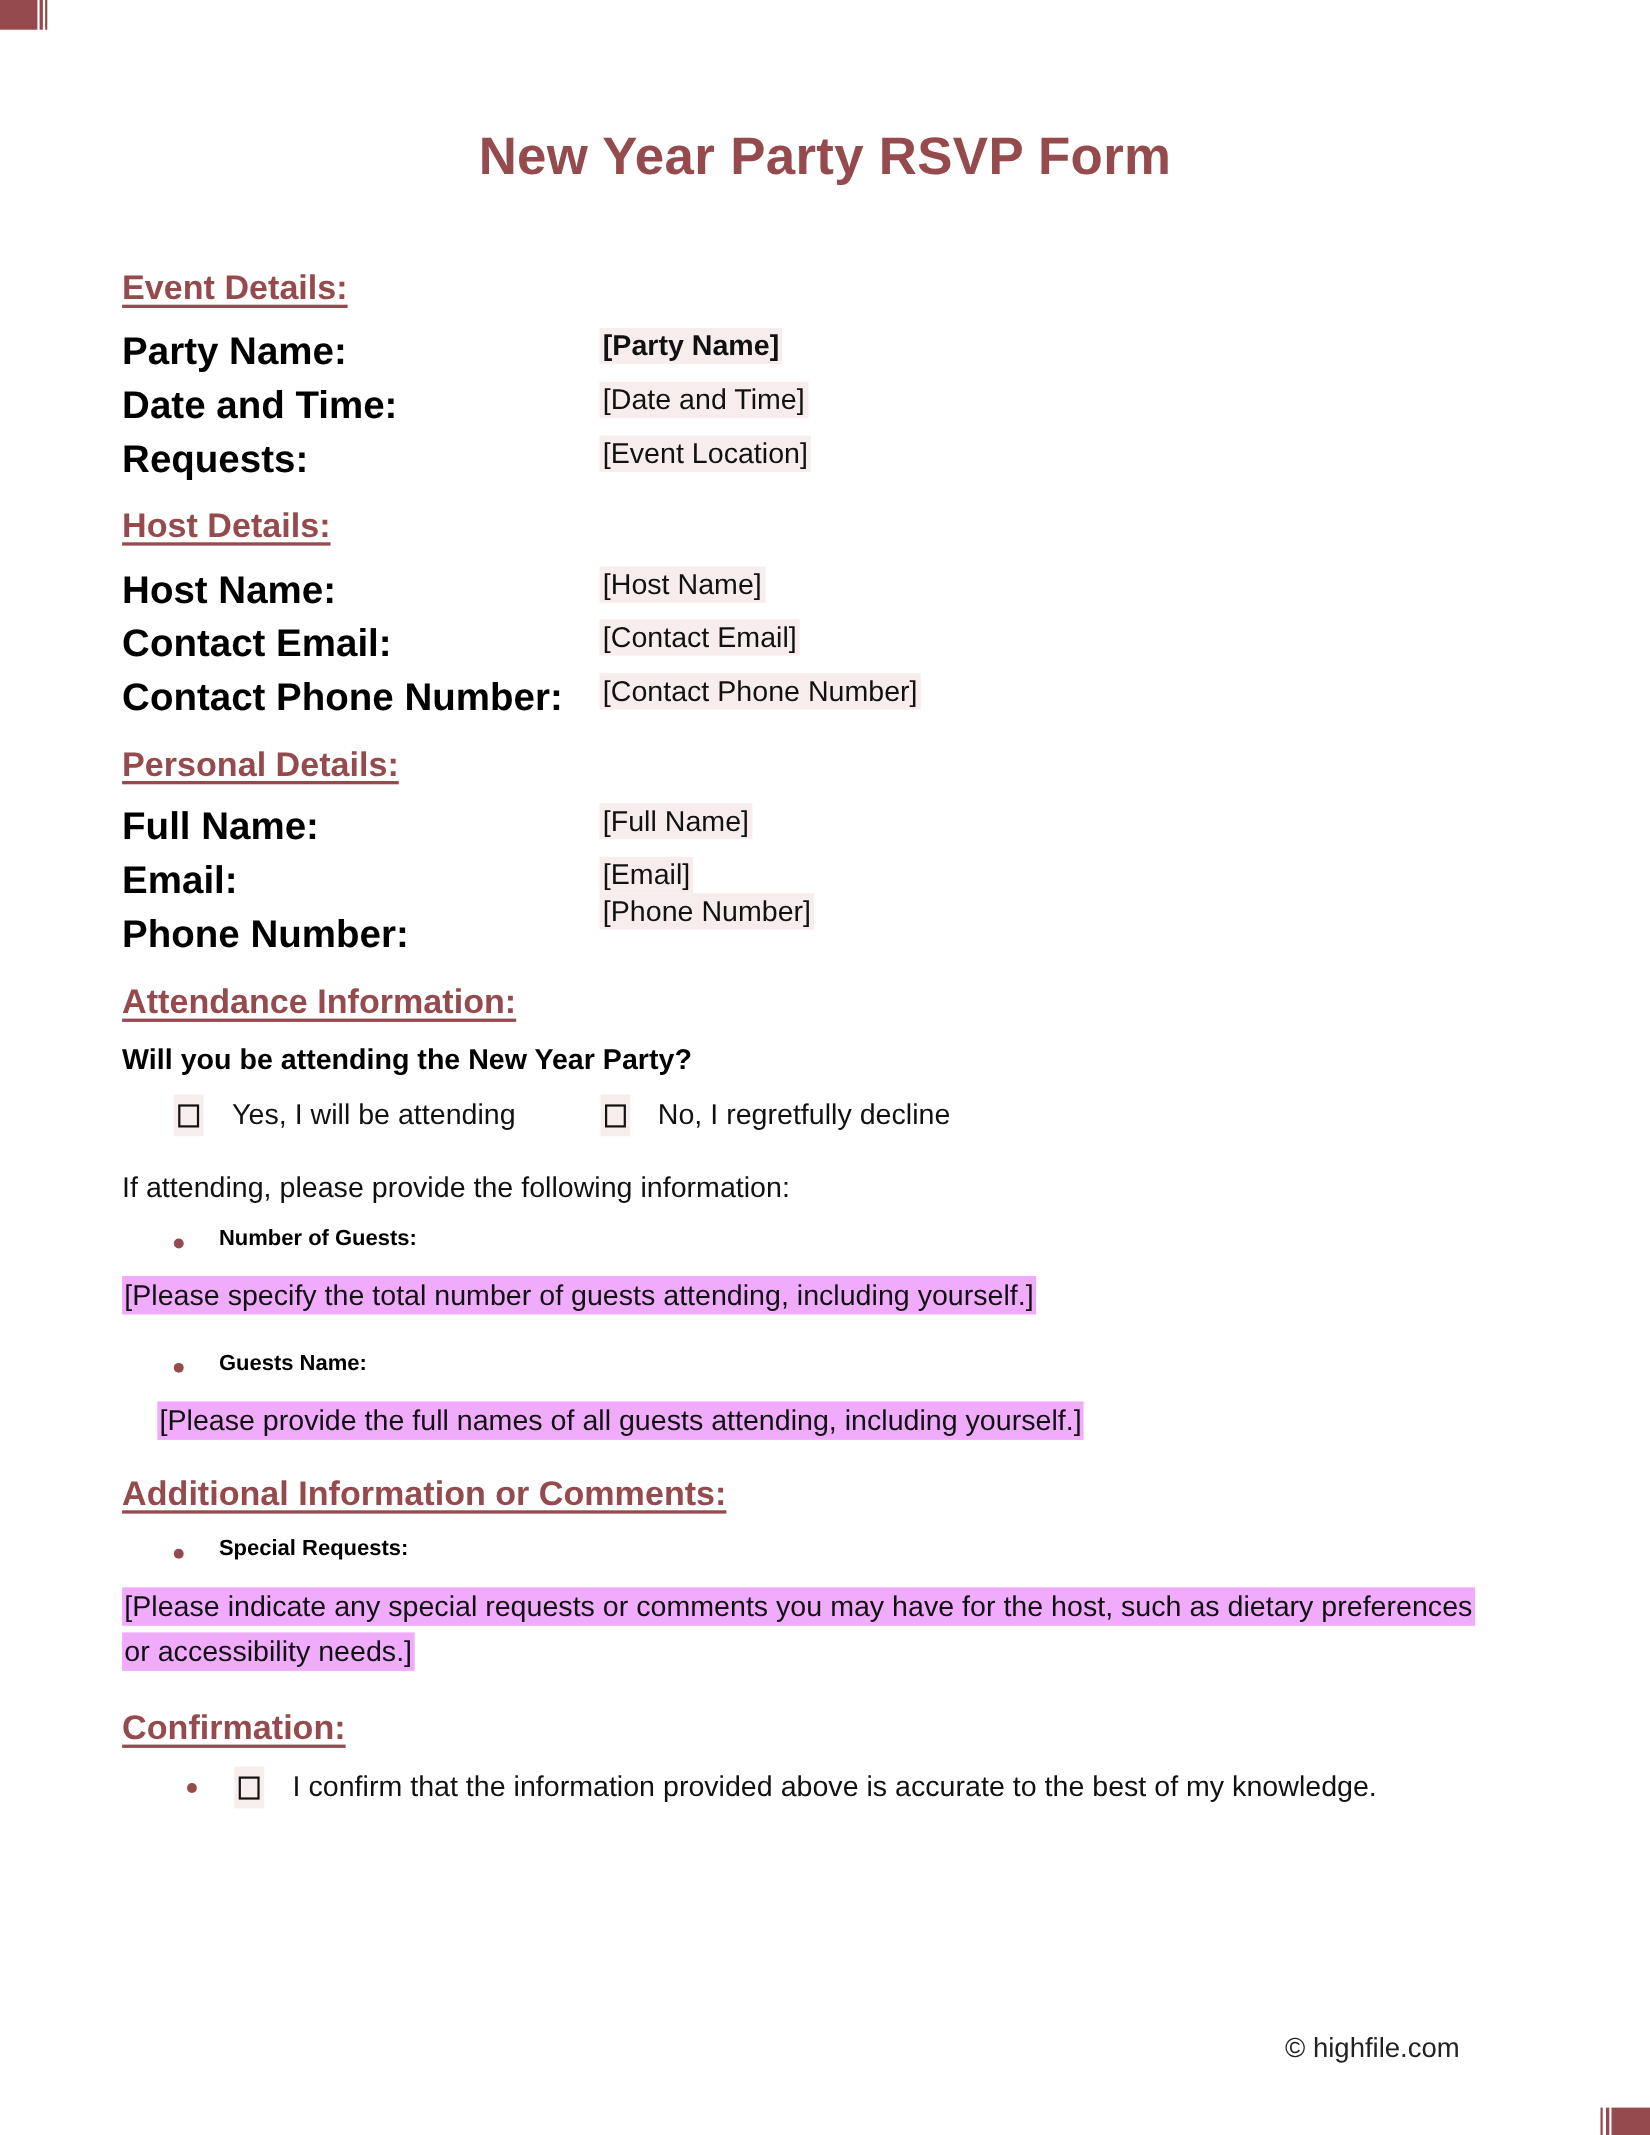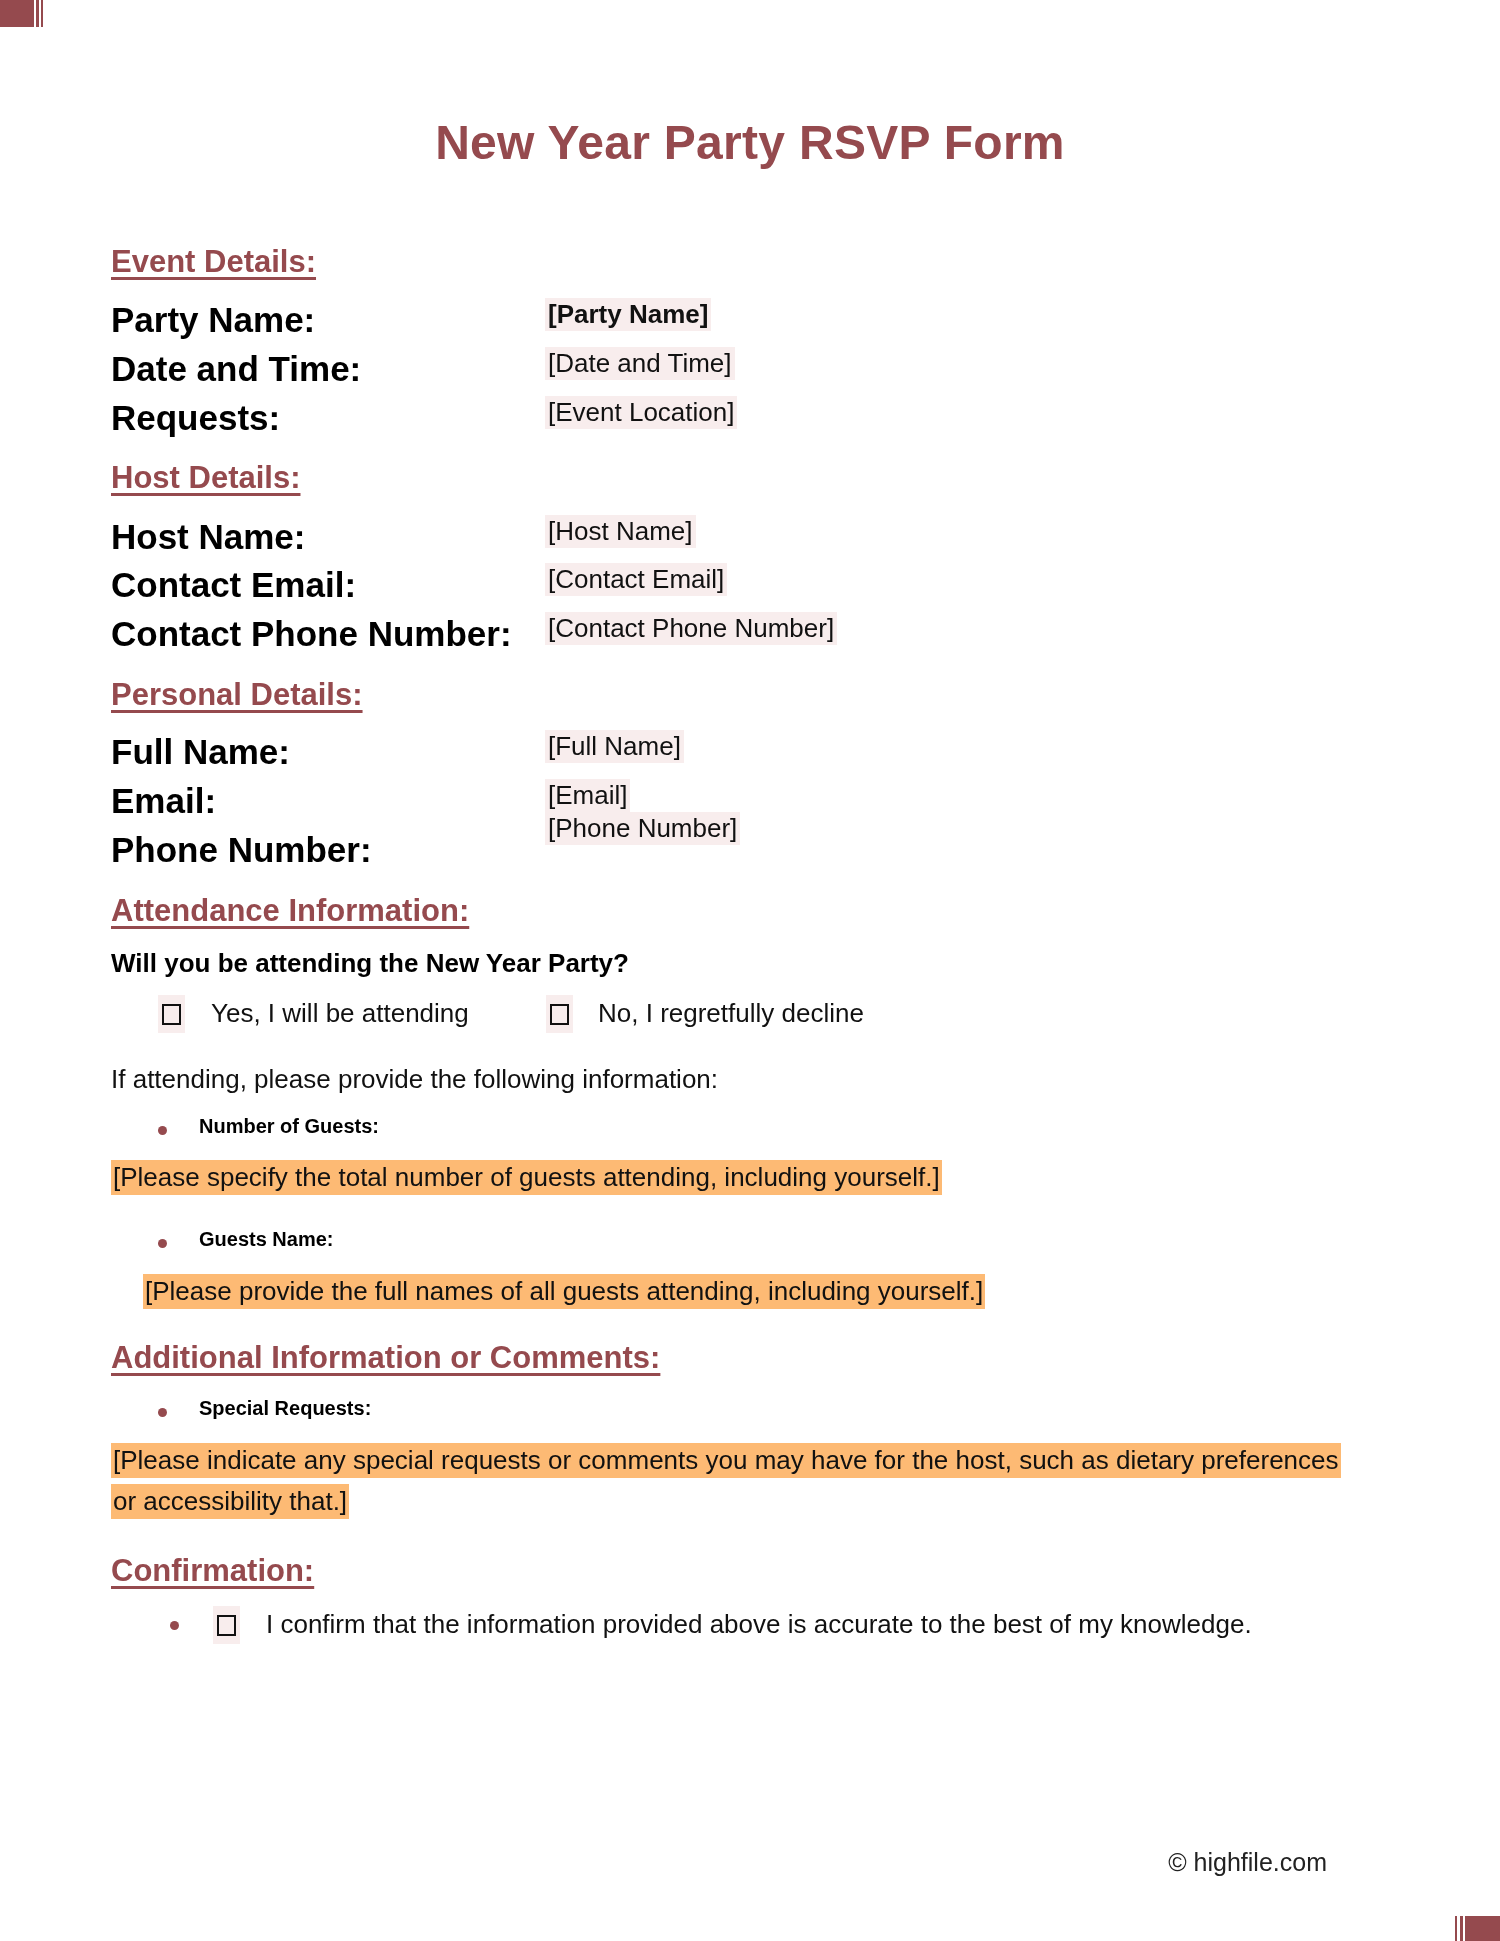--- a/index.html
+++ b/index.html
@@ -25,21 +25,21 @@
   .value { left: 545px; font-size: 26px; color: #111; background: #F8EDED; padding: 1px 3px; }
 
   .question { left: 111px; font-size: 26px; font-weight: bold; }
   .checkbox-wrap { display: inline-block; background: #F8EDED; width: 27px; height: 38px; position: absolute; }
   .checkbox { position: absolute; left: 4px; top: 9px; width: 19px; height: 21px; border: 2px solid #111; background: #F8EDED; }
   .option-text { font-size: 26px; color: #111; }
 
   .plain { left: 111px; font-size: 26px; color: #111; }
   .bullet-dot { width: 9px; height: 9px; border-radius: 50%; background: #954A4E; position: absolute; }
   .bullet-label { font-size: 20px; font-weight: bold; }
-  .placeholder { left: 111px; font-size: 26px; color: #111; background: #fdba74; padding: 2px 2px; }
+  .placeholder { left: 111px; font-size: 26px; color: #111; background: #f0abfc; padding: 2px 2px; }
 
   .footer { right: 173px; font-size: 25px; color: #222; }
 </style>
 </head>
 <body>
 
 <div class="corner-tl">
   <div class="block"></div>
   <div class="bar1"></div>
   <div class="bar2"></div>
@@ -99,21 +99,21 @@
 <div class="abs placeholder" style="top:1160px;">[Please specify the total number of guests attending, including yourself.]</div>
 
 <span class="bullet-dot" style="left:158px; top:1239px;"></span>
 <div class="abs bullet-label" style="left:199px; top:1228px;">Guests Name:</div>
 <div class="abs placeholder" style="top:1274px;margin-left:32px;">[Please provide the full names of all guests attending, including yourself.]</div>
 
 <div class="abs section-head" style="top:1340px;">Additional Information or Comments:</div>
 <span class="bullet-dot" style="left:158px; top:1408px;"></span>
 <div class="abs bullet-label" style="left:199px; top:1397px;">Special Requests:</div>
 <div class="abs placeholder" style="top:1443px;">[Please indicate any special requests or comments you may have for the host, such as dietary preferences</div>
-<div class="abs placeholder" style="top:1484px;">or accessibility that.]</div>
+<div class="abs placeholder" style="top:1484px;">or accessibility needs.]</div>
 
 <div class="abs section-head" style="top:1553px;">Confirmation:</div>
 <span class="bullet-dot" style="left:170px; top:1621px;"></span>
 <div class="abs" style="left:213px; top:1606px; height:40px; width:1130px;">
   <span class="checkbox-wrap" style="left:0; top:0;">
     <span class="checkbox"></span>
   </span>
   <span class="abs option-text" style="left:53px; top:3px;">I confirm that the information provided above is accurate to the best of my knowledge.</span>
 </div>
 

